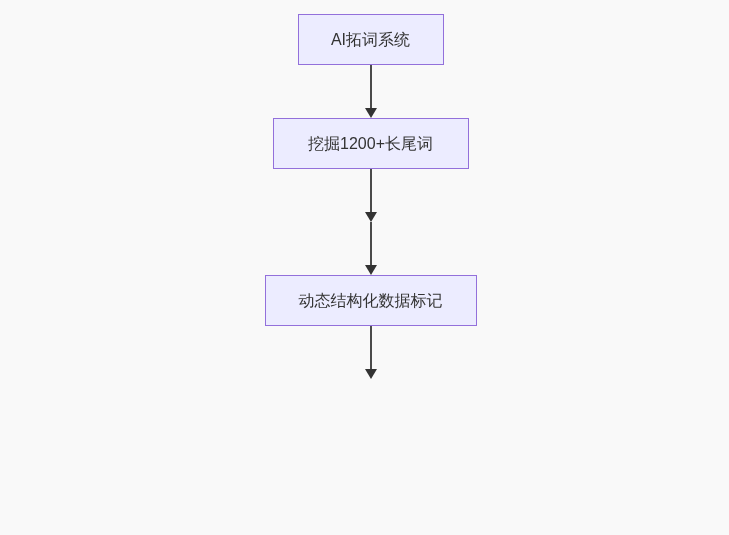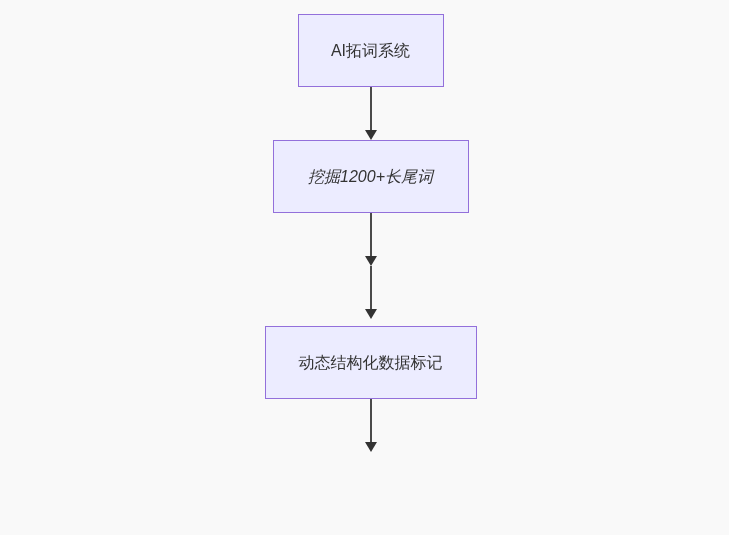--- a/index.html
+++ b/index.html
@@ -18,38 +18,38 @@
     height: 535px;
     display: flex;
     flex-direction: column;
     align-items: center;
     padding-top: 14px;
     box-sizing: border-box;
     transform: translateX(6px);
   }
   .node {
     box-sizing: border-box;
-    height: 73px;
+    height: 51px;
     background: #ECECFF;
     border: 1px solid #9370DB;
     display: flex;
     align-items: center;
     justify-content: center;
     flex-shrink: 0;
   }
   .node-label {
     color: #333333;
     font-size: 16px;
     line-height: 1;
     white-space: nowrap;
   }
   .n1 { width: 146px; }
-  .n2 { width: 196px; font-style: italic; }
+  .n2 { width: 196px; }
   .n3 { width: 220px; }
-  .n4 { width: 212px; margin-top: 7px; }
+  .n4 { width: 212px; }
   .n5 { width: 236px; }
   .arrow {
     display: flex;
     flex-direction: column;
     align-items: center;
     height: 53px;
     flex-shrink: 0;
   }
   .arrow-line {
     width: 2px;

